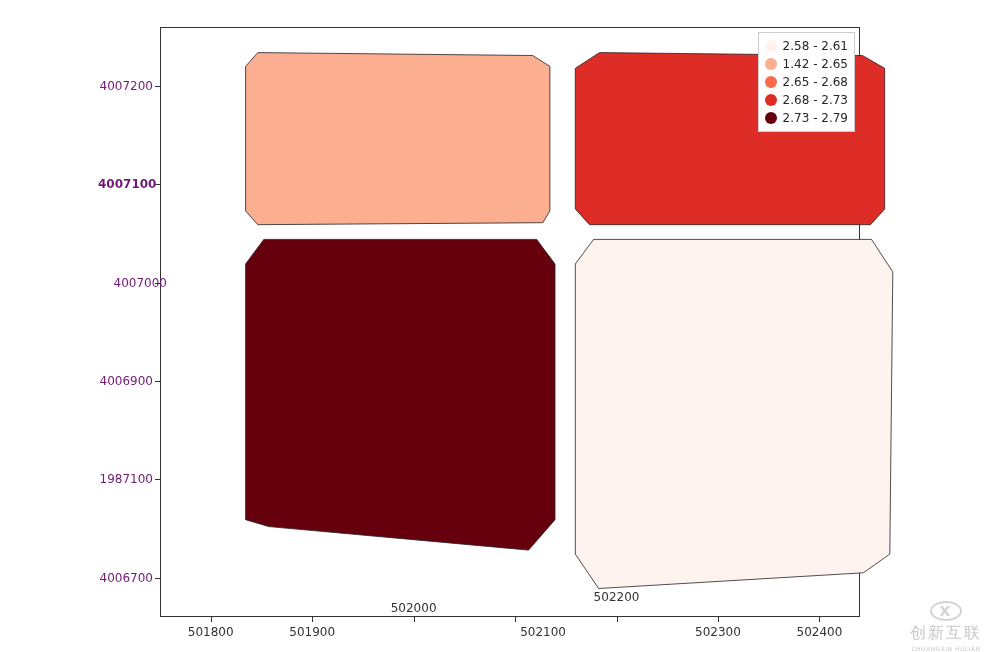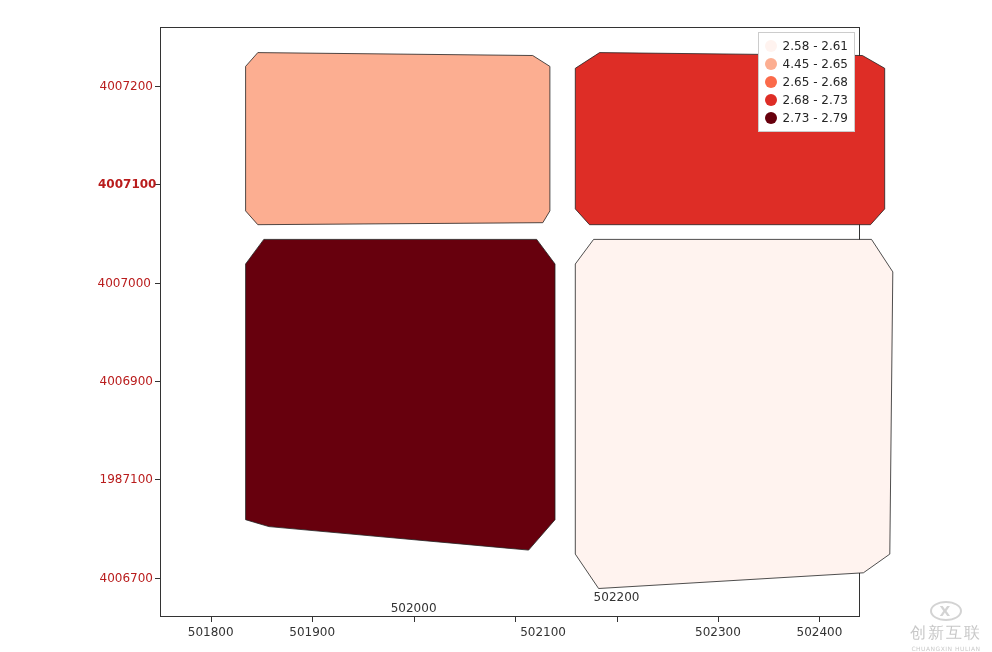--- a/index.html
+++ b/index.html
@@ -29,21 +29,21 @@
     position: absolute;
     transform: translateX(-50%);
     font-size: 12px;
     color: #333;
   }
   .tick-label-y {
     position: absolute;
     transform: translateY(-50%);
     text-align: right;
     font-size: 12px;
-    color: #b91c1c;
+    color: #701a75;
   }
   .tick-mark-x {
     position: absolute;
     width: 1px;
     height: 5px;
     background: #333;
   }
   .tick-mark-y {
     position: absolute;
     height: 1px;
@@ -118,21 +118,21 @@
         <path d="M388.6 211.4 L666.5 211.4 L687.8 243.9 L684.8 526.1 L658.4 544.8 L393.6 560.5 L370.3 526.1 L370.3 236.0 Z" fill="#fff3ef" stroke="#222" stroke-width="0.8"></path>
       </svg>
 
     <div class="legend" id="legend" style="top:4px; right:4px;">
         <div class="legend-row">
           <div class="legend-swatch" style="background: rgb(255, 243, 239);"></div>
           <span>2.58 - 2.61</span>
         </div>
         <div class="legend-row">
           <div class="legend-swatch" style="background: rgb(252, 174, 145);"></div>
-          <span>4.45 - 2.65</span>
+          <span>1.42 - 2.65</span>
         </div>
         <div class="legend-row">
           <div class="legend-swatch" style="background: rgb(251, 106, 74);"></div>
           <span>2.65 - 2.68</span>
         </div>
         <div class="legend-row">
           <div class="legend-swatch" style="background: rgb(222, 45, 38);"></div>
           <span>2.68 - 2.73</span>
         </div>
         <div class="legend-row">
@@ -159,21 +159,21 @@
       <div class="tick-label-x" style="left: 819.42px; top: 625px;">502400</div>
     </div>
   <div id="yticks">
       <div class="tick-mark-y" style="left: 155px; top: 577.667px;"></div>
       <div class="tick-label-y" style="left: 98px; width: 55px; top: 577.667px;">4006700</div>
       <div class="tick-mark-y" style="left: 155px; top: 479.333px;"></div>
       <div class="tick-label-y" style="left: 98px; width: 55px; top: 479.333px;">1987100</div>
       <div class="tick-mark-y" style="left: 155px; top: 381px;"></div>
       <div class="tick-label-y" style="left: 98px; width: 55px; top: 381px;">4006900</div>
       <div class="tick-mark-y" style="left: 155px; top: 282.667px;"></div>
-      <div class="tick-label-y" style="left: 96px; width: 55px; top: 282.667px;">4007000</div>
+      <div class="tick-label-y" style="left: 112px; width: 55px; top: 282.667px;">4007000</div>
       <div class="tick-mark-y" style="left: 155px; top: 184.333px;"></div>
       <div class="tick-label-y" style="left: 98px; width: 55px; top: 184.333px; font-weight: bold;">4007100</div>
       <div class="tick-mark-y" style="left: 155px; top: 86px;"></div>
       <div class="tick-label-y" style="left: 98px; width: 55px; top: 86px;">4007200</div>
     </div>
 
   <div class="watermark">
     <div class="wm-circle">X</div>
     <div>创新互联</div>
     <div class="wm-sub">CHUANGXIN HULIAN</div>

